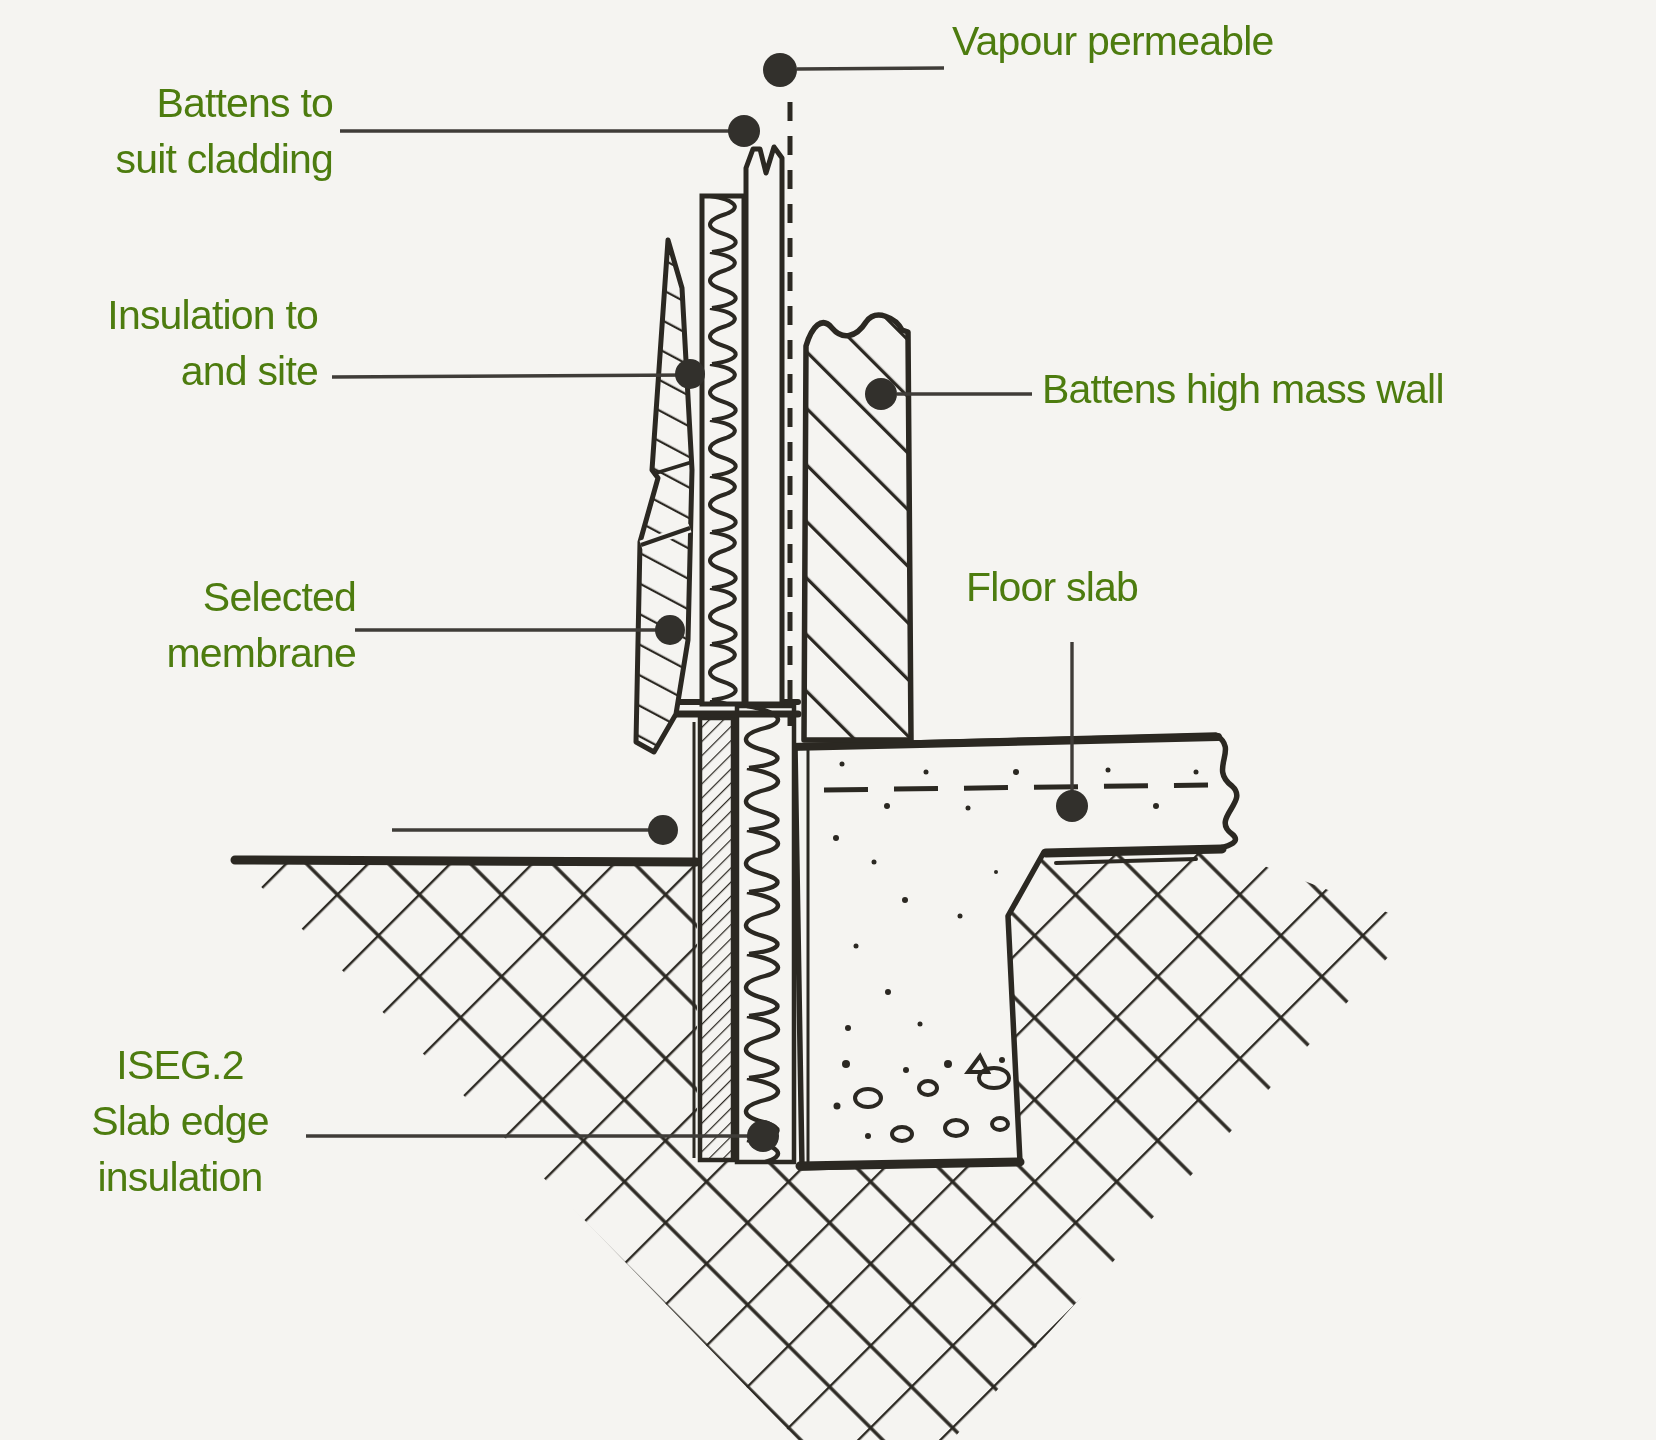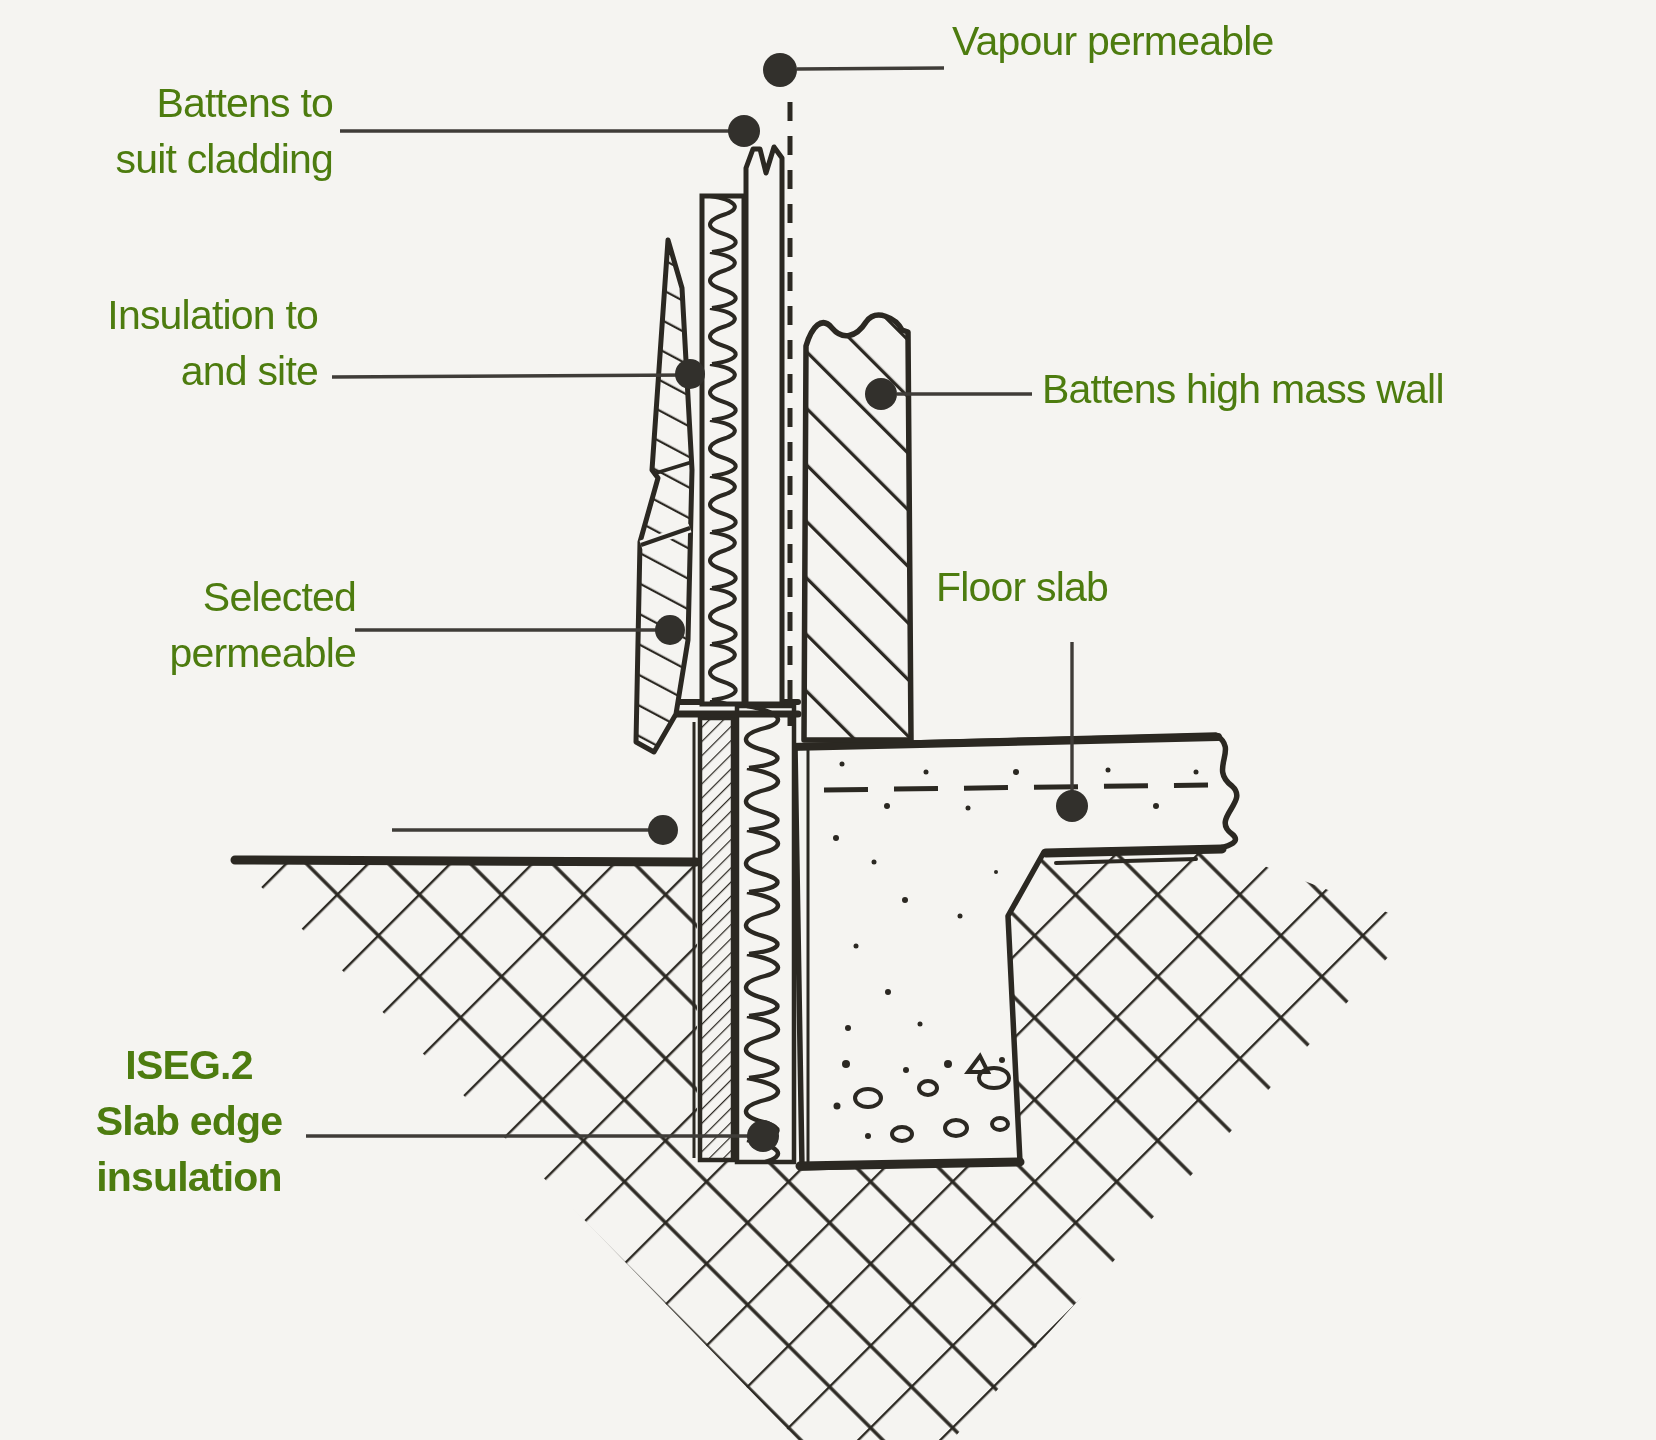--- a/index.html
+++ b/index.html
@@ -160,31 +160,31 @@
     <span>Vapour permeable</span>
   </div>
 
   <div class="label al-r" style="left:60px;top:288px;width:258px;">
     <span>Insulation to</span>
     <span>and site</span>
   </div>
 
   <div class="label al-r" style="left:96px;top:570px;width:260px;">
     <span>Selected</span>
-    <span>permeable</span>
+    <span>membrane</span>
   </div>
 
 
-  <div class="label al-c" style="left:64px;top:1038px;width:250px;font-weight:bold;">
+  <div class="label al-c" style="left:55px;top:1038px;width:250px;">
     <span>ISEG.2</span>
     <span>Slab edge</span>
     <span>insulation</span>
   </div>
 
   <div class="label al-l" style="left:1042px;top:362px;">
     <span>Battens high mass wall</span>
   </div>
 
-  <div class="label al-c" style="left:912px;top:560px;width:220px;">
+  <div class="label al-c" style="left:942px;top:560px;width:220px;">
     <span>Floor slab</span>
   </div>
 
 </div>
 
 </body></html>

